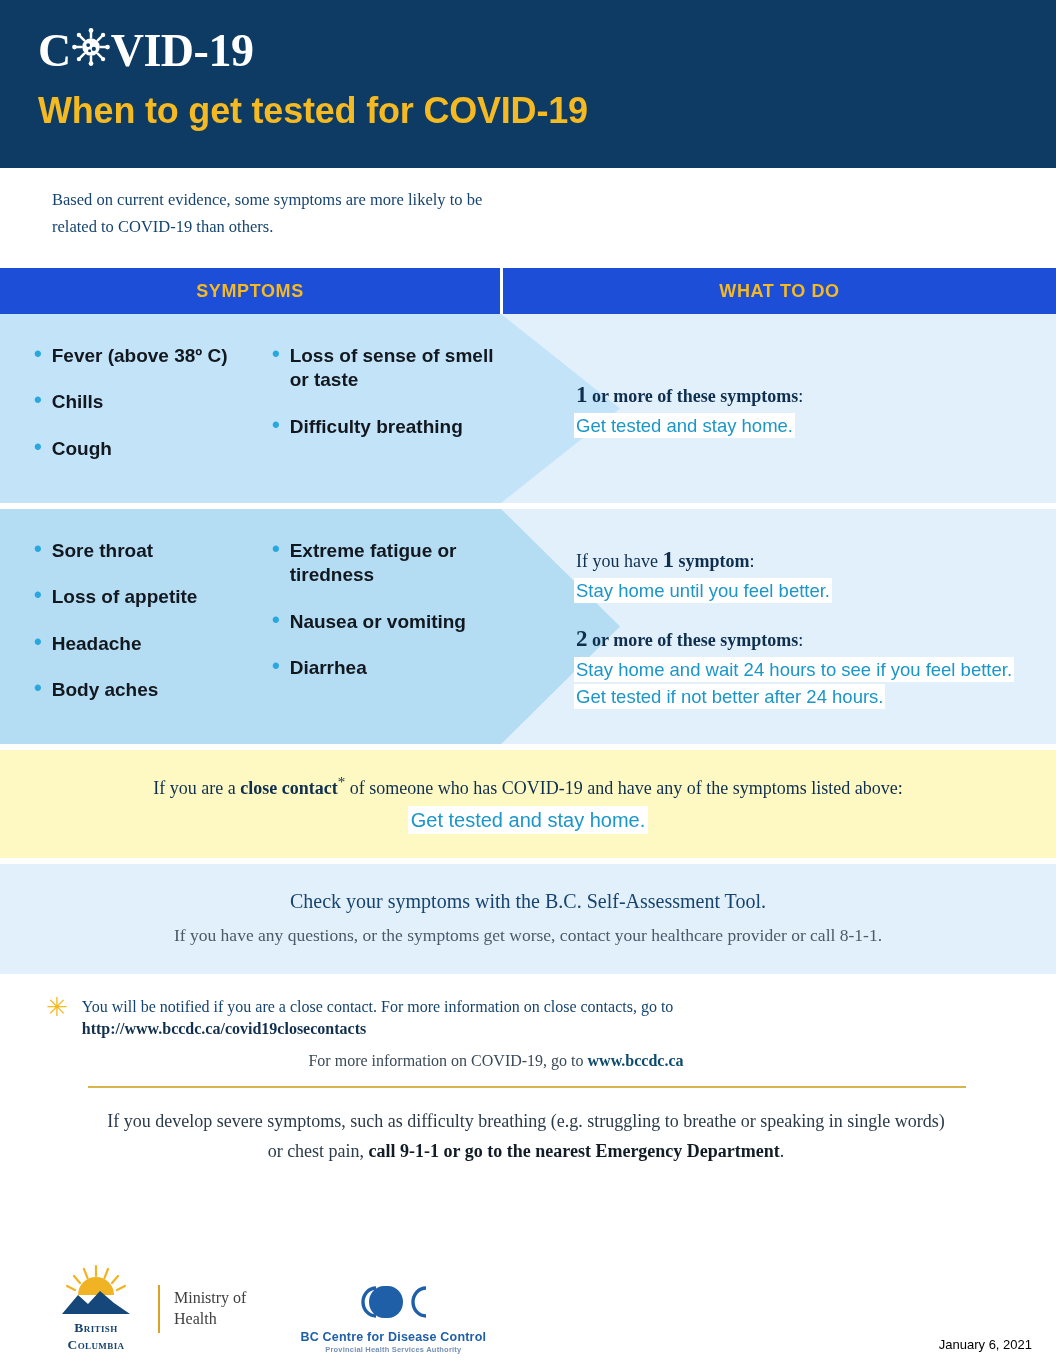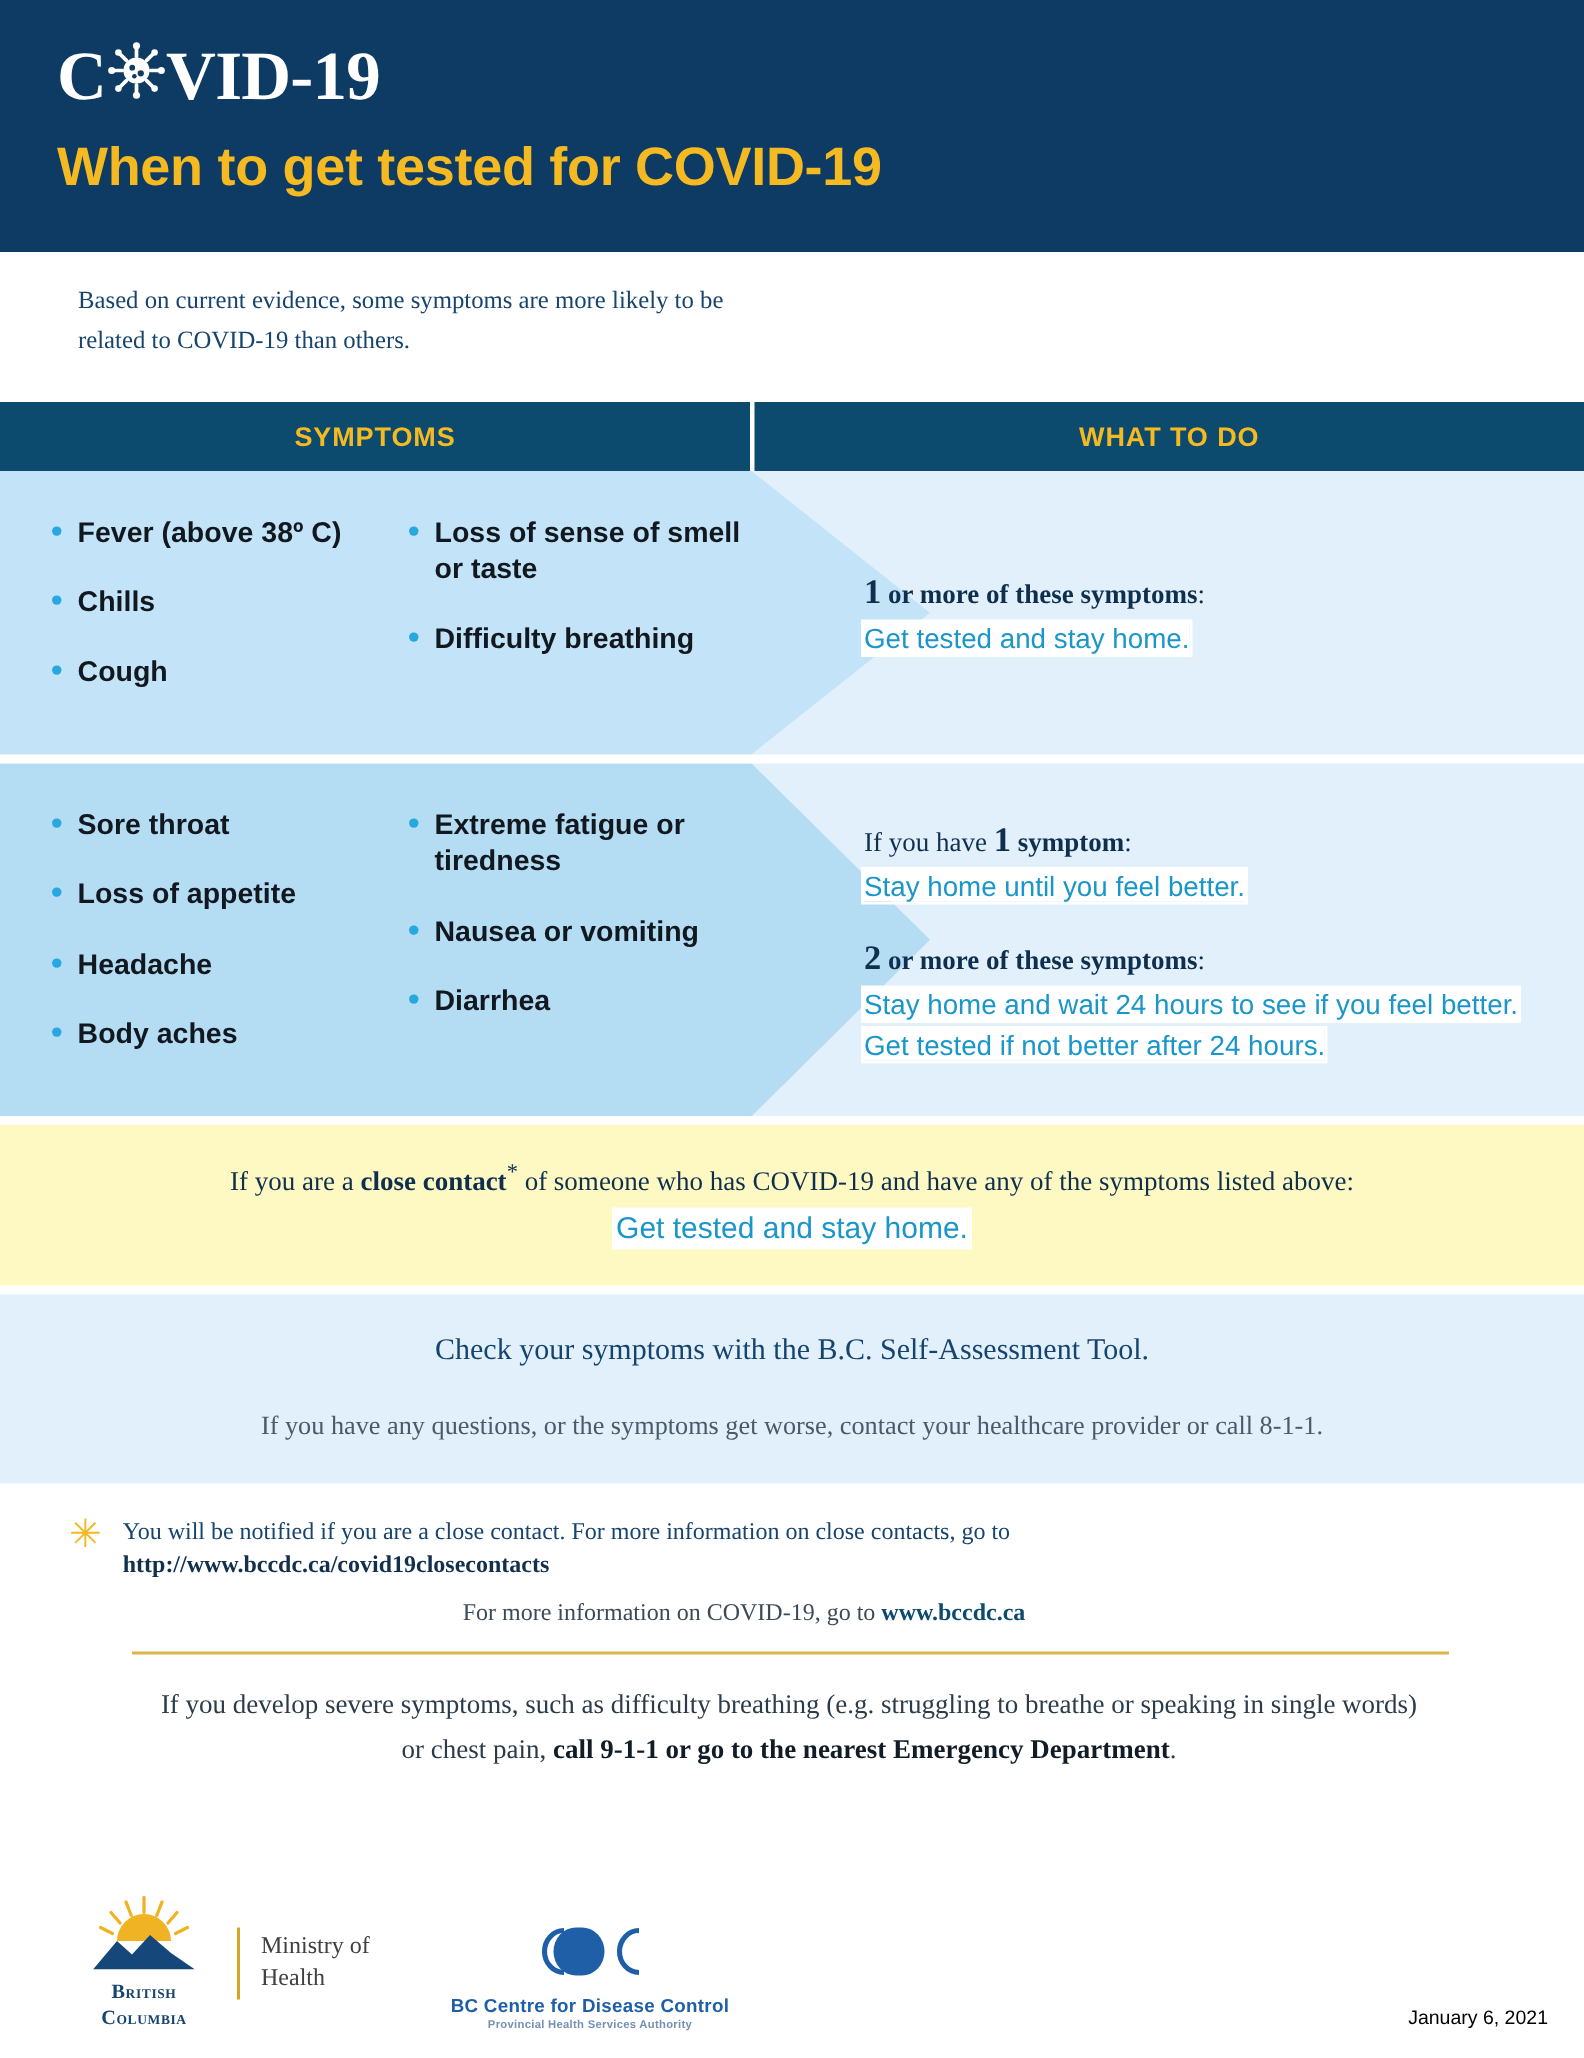--- a/index.html
+++ b/index.html
@@ -56,21 +56,21 @@
     font-family: "Liberation Serif", serif;
     font-size: 16.5px;
     line-height: 1.65;
     color: #1b96c9;
   }
 
   
   .table-head {
     display: flex;
     height: 46px;
-    background: #0c4a6e;
+    background: #1d4ed8;
   }
   .th {
     display: flex; align-items: center; justify-content: center;
     color: #F5B921;
     font-size: 18px;
     font-weight: bold;
     letter-spacing: 0.6px;
   }
   .th-symptoms { width: 500px; }
   .th-divider { width: 3px; background: #ffffff; }
@@ -171,21 +171,21 @@
   
   .self-assess {
     background: #E2F0FB;
     padding: 26px 40px 28px;
     text-align: center;
   }
   .sa-title {
     font-family: "Liberation Serif", serif;
     font-size: 20px;
     color: #16446e;
-    margin-bottom: 28px;
+    margin-bottom: 12px;
   }
   .sa-sub {
     font-family: "Liberation Serif", serif;
     font-size: 17.5px;
     color: #4a5a68;
   }
 
   
   .footnotes { padding: 20px 50px 0 46px; }
   .fn-row { display: flex; align-items: flex-start; }

